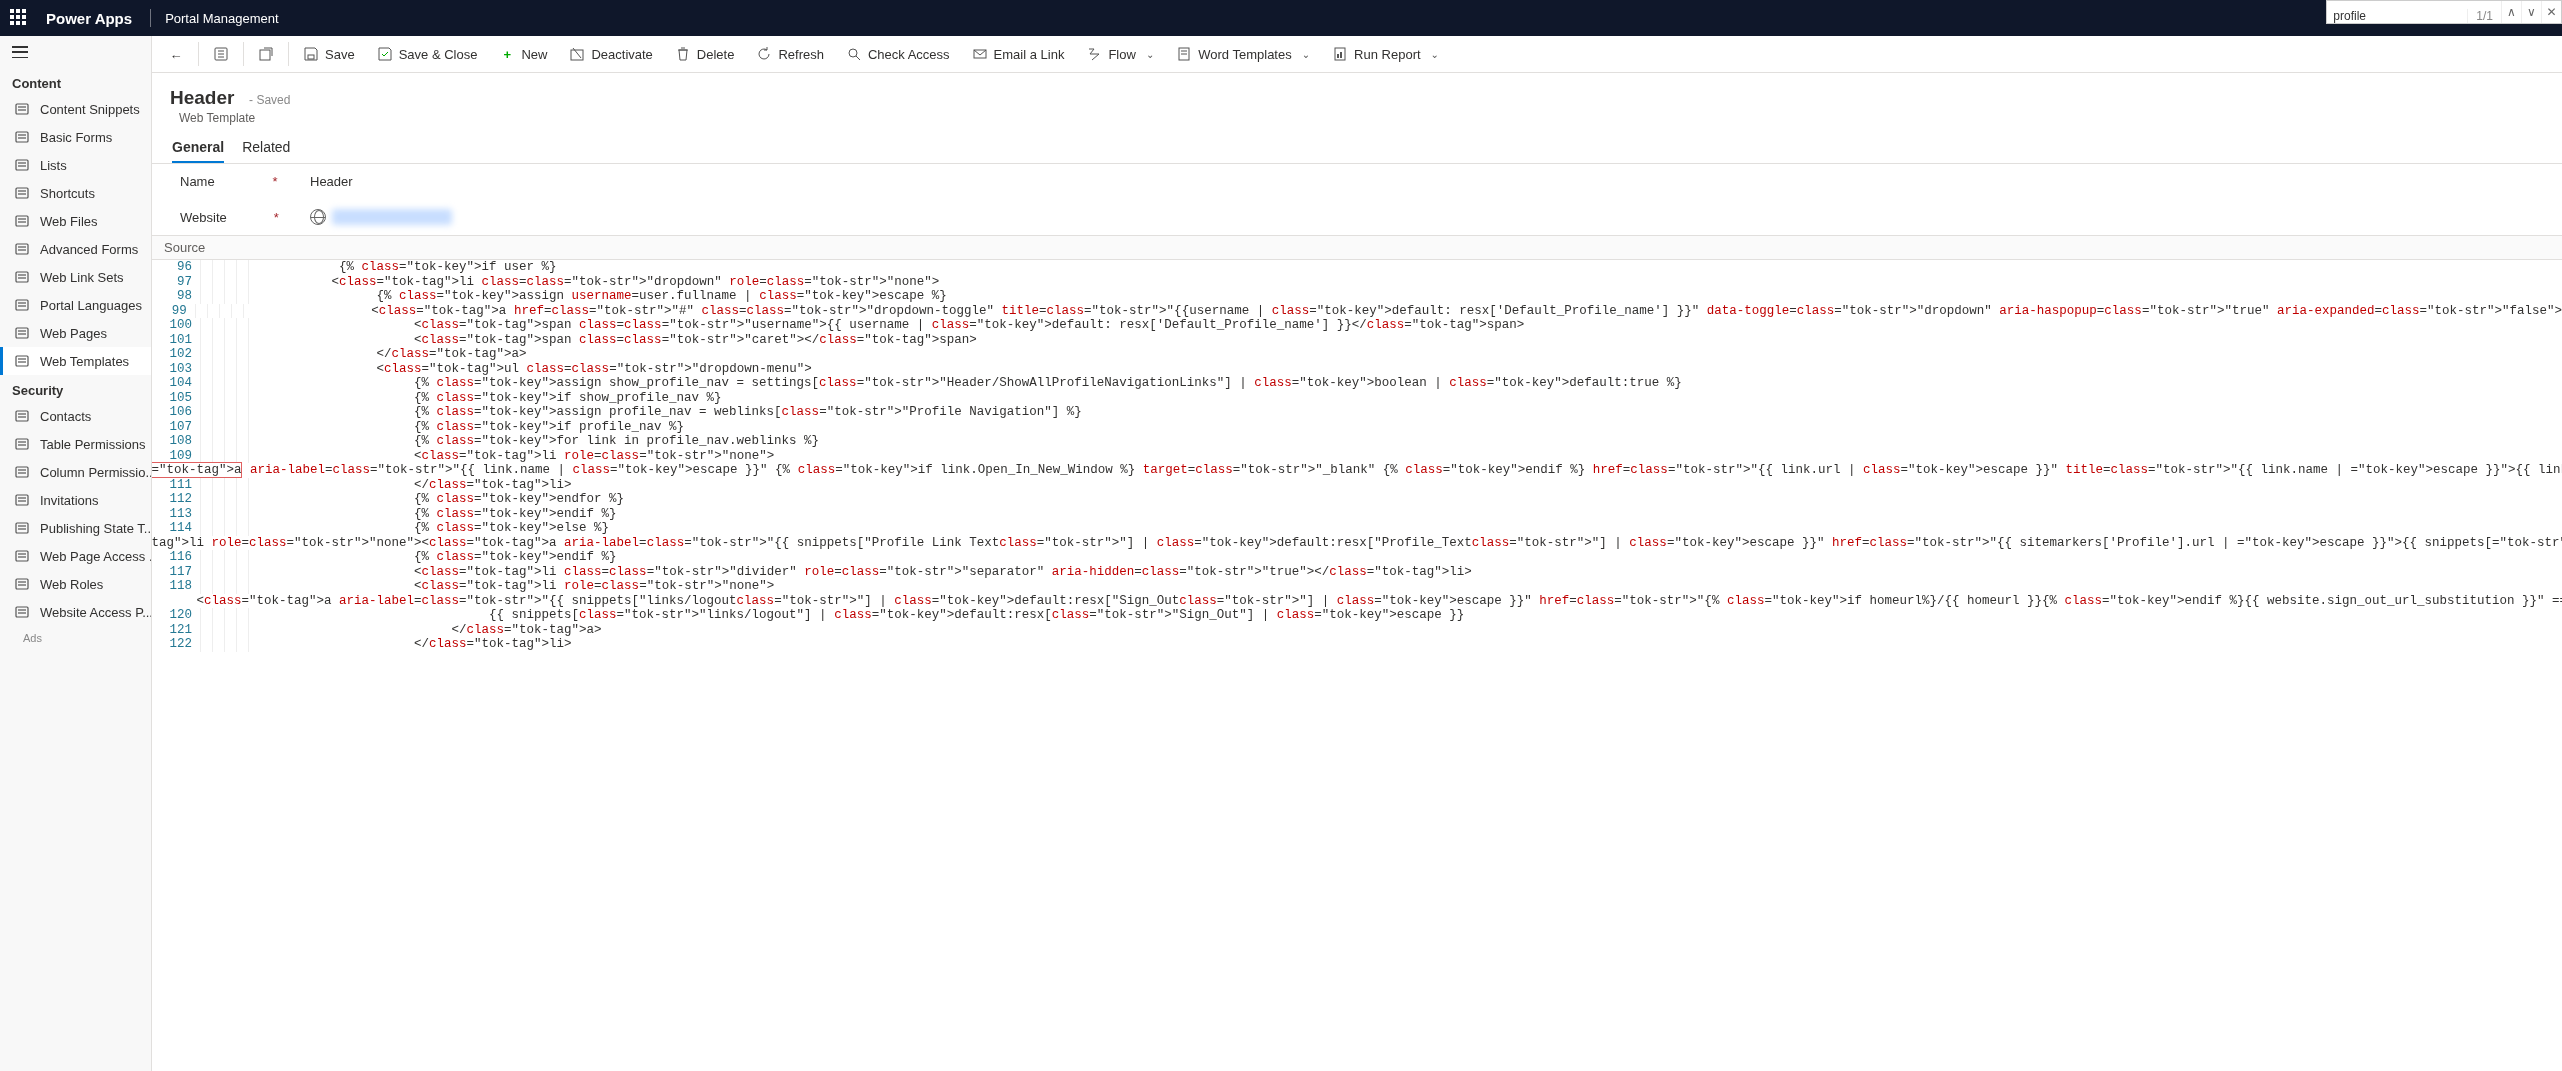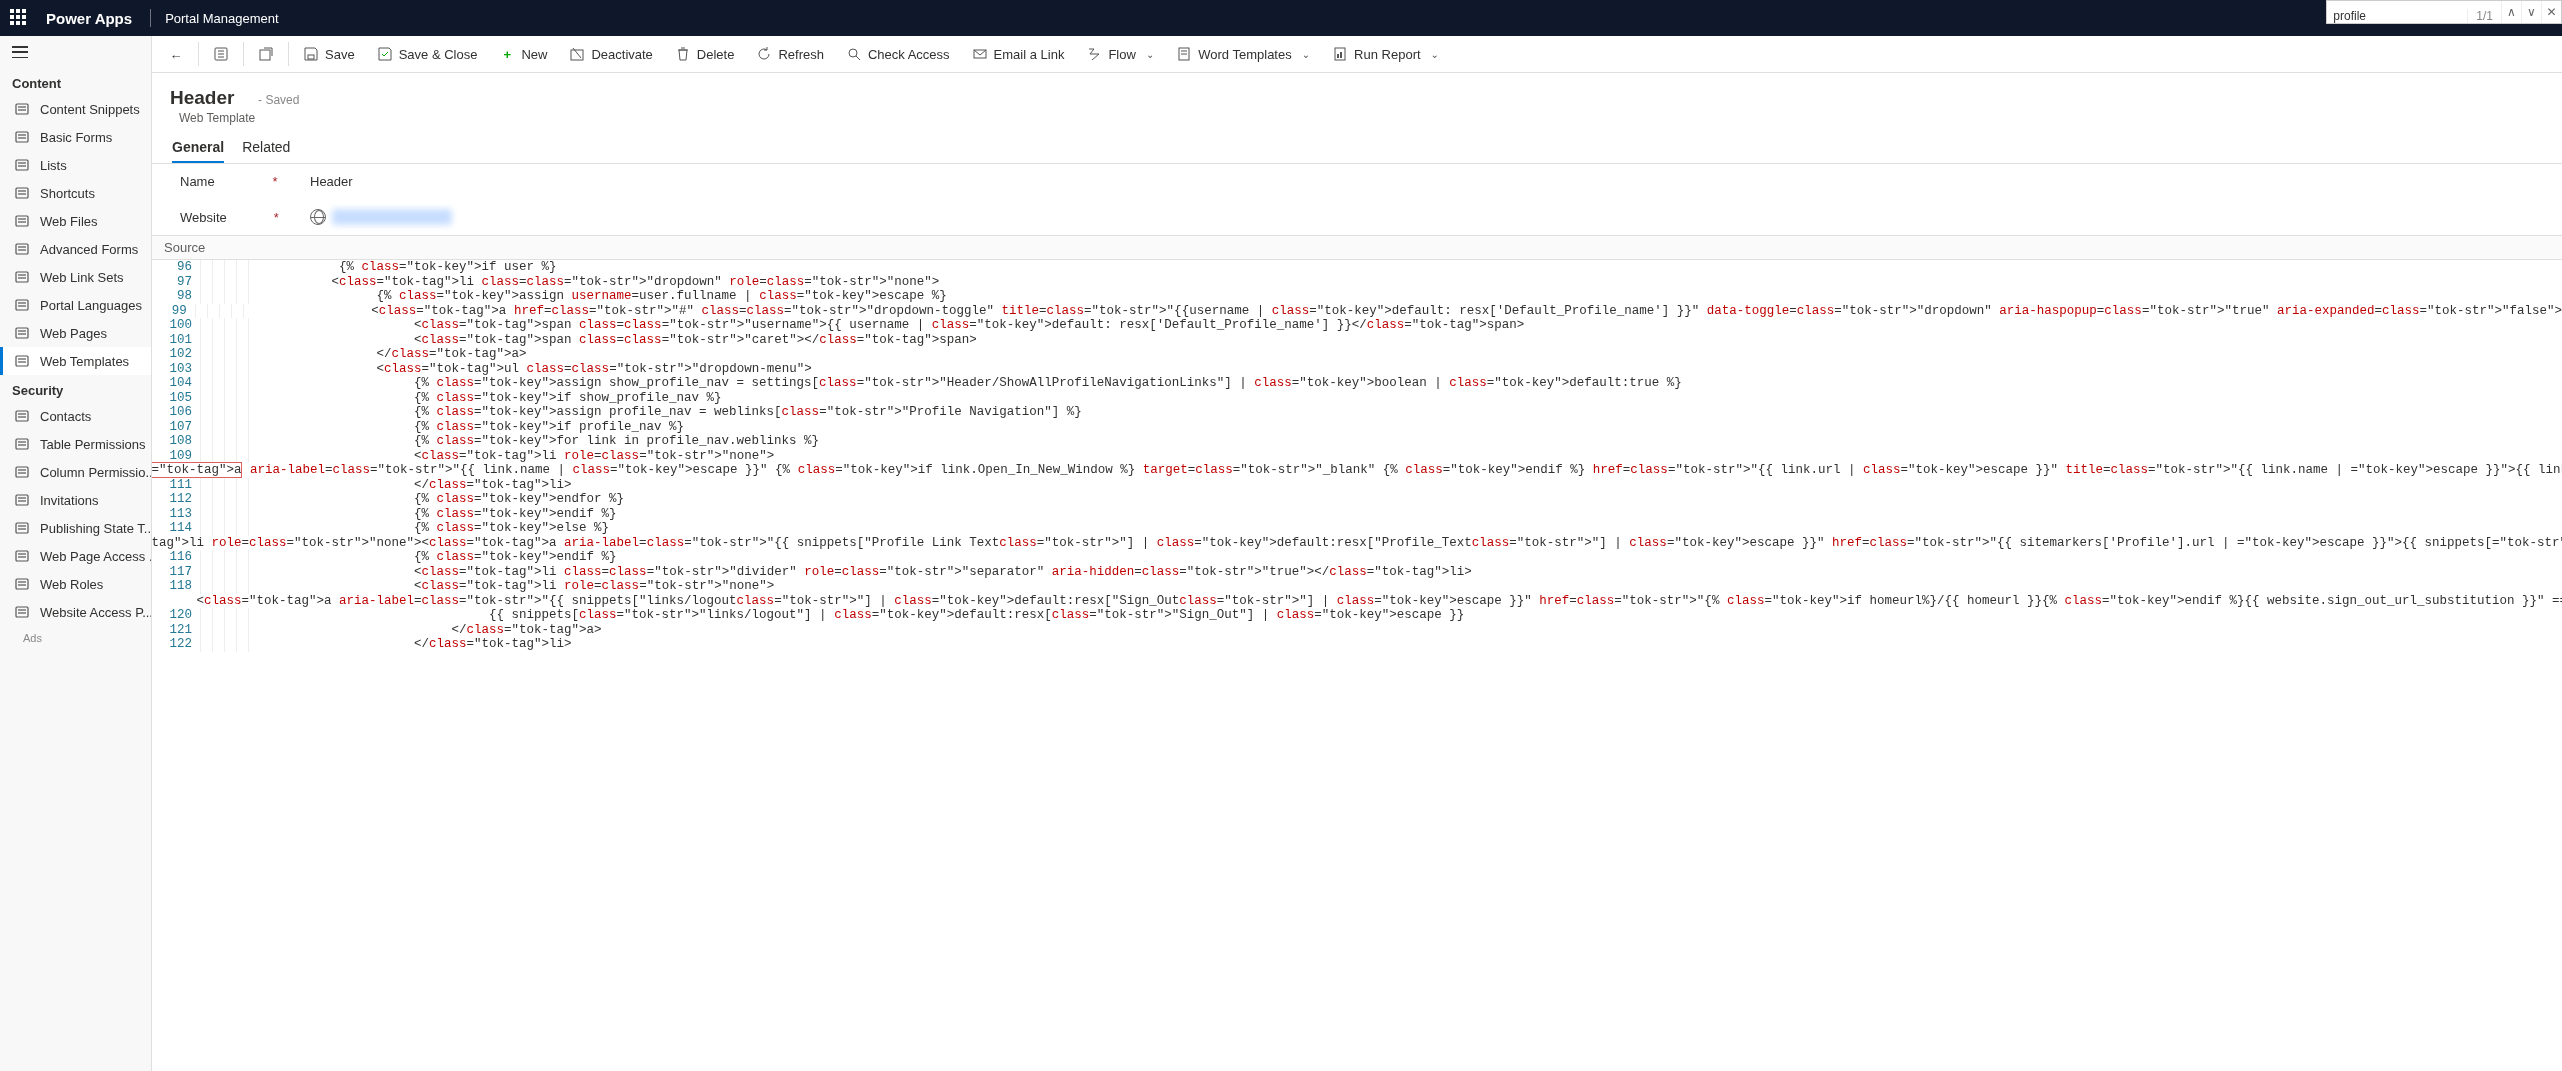--- a/index.html
+++ b/index.html
@@ -26,21 +26,21 @@
   .side-icon svg { width:16px; height:16px; stroke:#555; fill:none; stroke-width:1.2; }
   .side-foot { font-size: 11px; color:#888; padding: 6px 12px; margin-left: 11px; }
   .main { flex: 1; display: flex; flex-direction: column; min-width: 0; }
   .cmdbar { height: 37px; border-bottom: 1px solid #e1dfdd; display: flex; align-items: center; padding: 0 6px; gap: 2px; }
   .cmd-btn { display: flex; align-items: center; gap: 6px; padding: 0 10px; height: 36px; cursor: pointer; font-size: 13px; color: #323130; }
   .cmd-sep { width:1px; height:24px; background:#e1dfdd; margin: 0 2px;}
   .cmd-icon { width:16px; height:16px; display:flex; align-items:center; justify-content:center; }
   .chev { margin-left: 4px; font-size: 10px; color:#555; }
   .head-area { padding: 14px 18px 0 18px; }
   .rec-title { font-size: 19px; font-weight: 600; display:inline-block; }
-  .rec-status { font-size: 12px; color: #888; margin-left: 20px; }
+  .rec-status { font-size: 12px; color: #888; margin-left: 11px; }
   .rec-sub { font-size: 12px; color: #605e5c; margin-top: 2px; margin-left: 9px; }
   .tabs { display:flex; gap: 18px; margin-top: 14px; padding: 0 2px; }
   .tab { font-size: 14px; padding-bottom: 6px; cursor:pointer; color:#323130; }
   .tab.active { font-weight:600; border-bottom: 3px solid #0078d4; }
   .form-wrap { border-top:1px solid #e1dfdd; margin-top:-1px; }
   .form-row { display:flex; align-items:flex-end; padding: 10px 28px; border-bottom: 0; }
   .form-label { width: 130px; font-size: 13px; color:#323130; }
   .req { color: #a4262c; }
   .form-val { font-size: 13px; color:#323130; display:flex; align-items:center; gap:6px;}
   .globe { width:16px; height:16px; border:1px solid #666; border-radius:50%; position:relative; }

